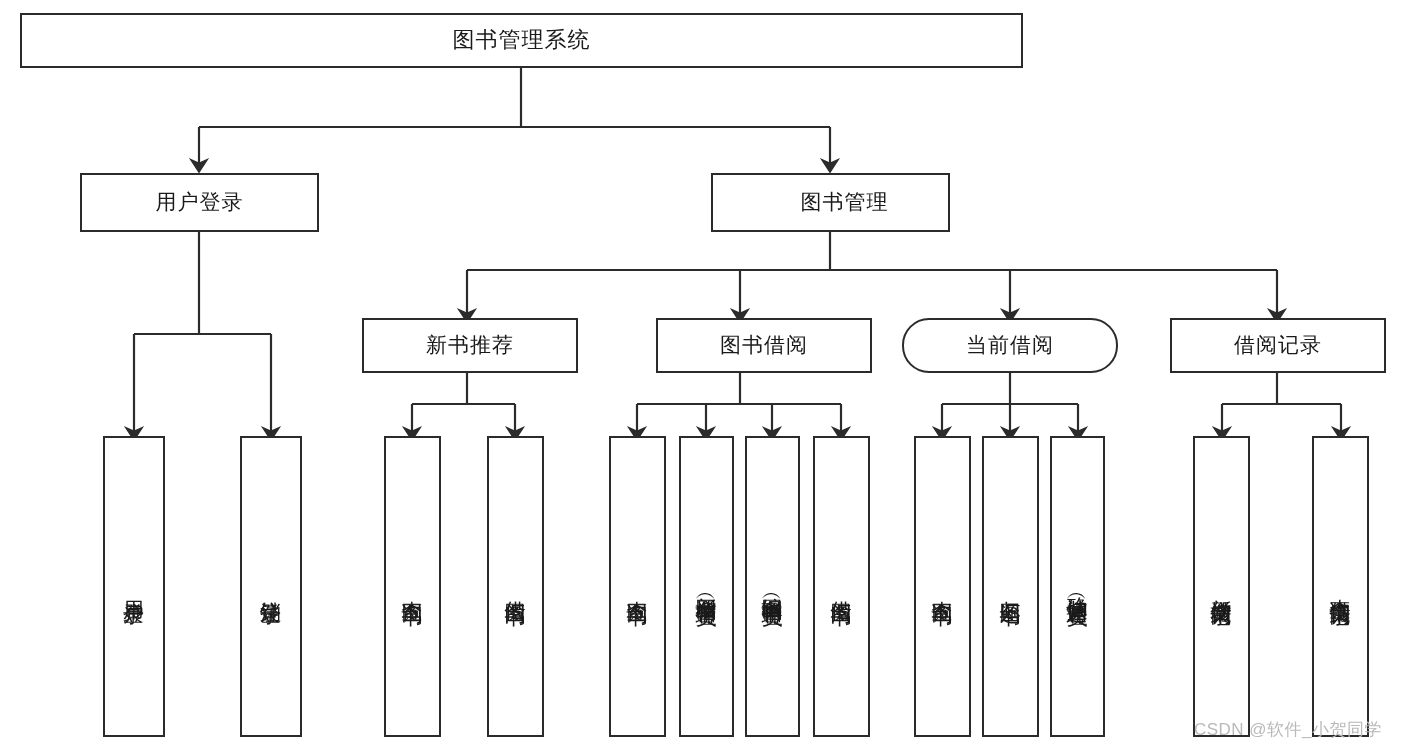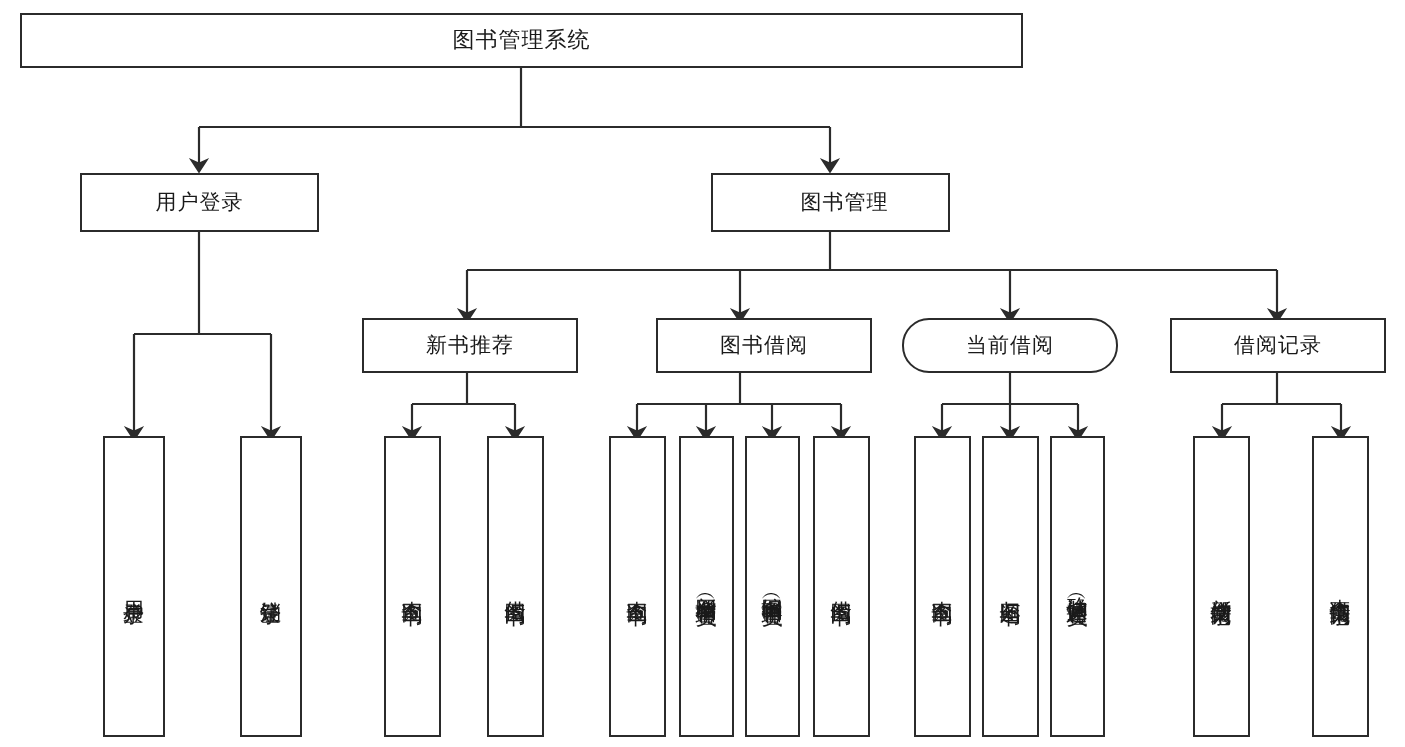--- a/index.html
+++ b/index.html
@@ -195,14 +195,15 @@
   </div>
 
   <div class="node leaf" style="left:1193px; top:436px; width:57px; height:301px;">
     <span class="vtext">新增借阅记录</span>
   </div>
 
   <div class="node leaf" style="left:1312px; top:436px; width:57px; height:301px;">
     <span class="vtext">查询借阅记录</span>
   </div>
 
+  <div class="watermark">CSDN @软件_小贺同学</div>
 
 </div>
 
 </body></html>

